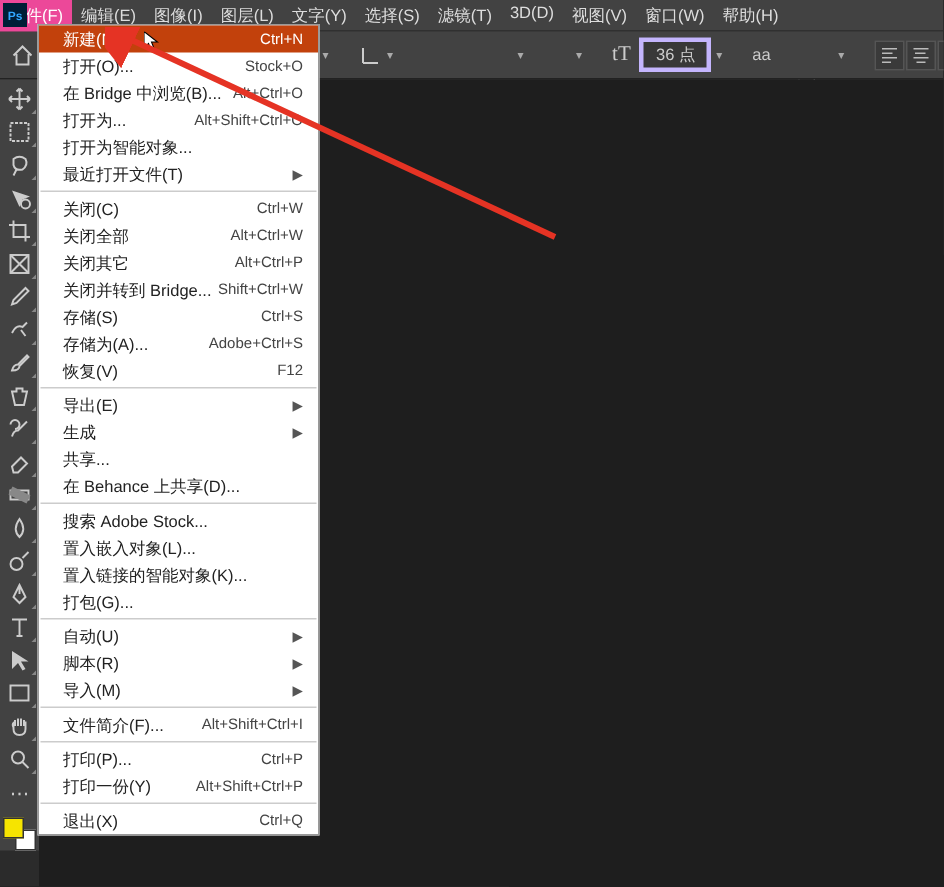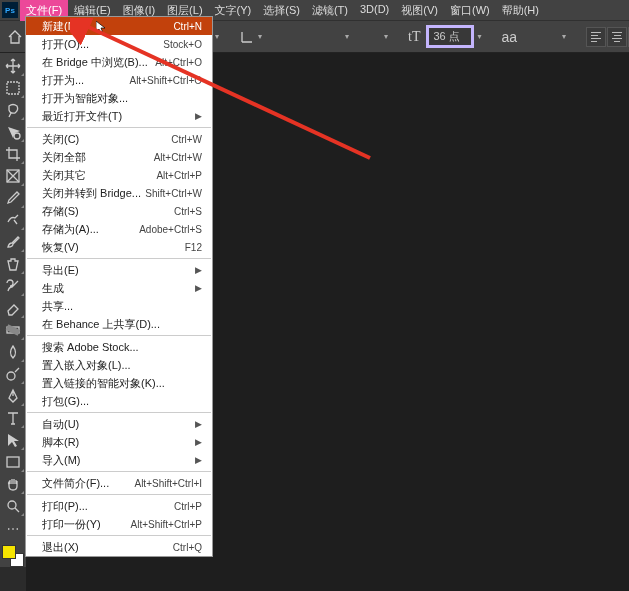--- a/index.html
+++ b/index.html
@@ -1,23 +1,23 @@
 <!DOCTYPE html>
 <html><head>
 <meta charset="utf-8">
 <style>
 * { margin: 0; padding: 0; box-sizing: border-box; font-family: "Microsoft YaHei", Arial, sans-serif; }
 body { background: #2b2b2b; width: 629px; height: 591px; overflow: hidden; position: relative; }
 
-.menubar { background: #424242; height: 20px; display: flex; align-items: center; padding-left: 20px; color: #ddd; font-size: 11px; position: relative; }
+.menubar { background: #424242; height: 20px; display: flex; align-items: center; color: #ddd; font-size: 11px; position: relative; }
 .menubar .logo { position: absolute; left: 2px; top: 2px; width: 16px; height: 16px; background: #001e36; color: #31a8ff; font-size: 8px; font-weight: bold; display: flex; align-items: center; justify-content: center; }
 .menubar .item { padding: 3px 6px; cursor: default; }
 .menubar .item.active { background: #ec4899; color: #fff; }
 
-.optionsbar { background: #424242; height: 33px; border-top: 1px solid #303030; border-bottom: 1px solid #222; display: flex; align-items: center; color: #ccc; font-size: 11px; padding-left: 30px; gap: 6px; }
+.optionsbar { background: #424242; height: 33px; border-top: 1px solid #303030; border-bottom: 1px solid #222; display: flex; align-items: center; color: #ccc; font-size: 11px; padding-left: 30px; gap: 6px; text-align: center; }
 .optionsbar .home { position: absolute; left: 4px; width: 22px; height: 22px; display: flex; align-items: center; justify-content: center; }
 .optionsbar .dropdown { display: inline-flex; align-items: center; gap: 3px; }
 .optionsbar .dropdown::after { content: "▾"; font-size: 8px; color: #aaa; }
 .optionsbar .sep { width: 1px; height: 20px; background: #555; margin: 0 4px; }
 .optionsbar .tt { font-size: 14px; font-family: serif; }
 .optionsbar .input-sz { background: #383838; border: 3px solid #c4b5fd; color: #ccc; padding: 1px 4px; width: 48px; font-size: 11px; }
 .optionsbar .align-group { display: flex; margin-left: auto; margin-right: 6px; gap: 1px; }
 .optionsbar .align-box { width: 20px; height: 20px; background: #3a3a3a; border: 1px solid #555; display: flex; align-items: center; justify-content: center; }
 .align-lines { display: flex; flex-direction: column; gap: 2px; }
 .align-lines span { display: block; height: 1px; background: #bbb; }
@@ -86,21 +86,21 @@
   </span>
   <span class="dropdown" style="min-width:30px;">
     <span style="width:24px;display:inline-block;"></span>
   </span>
   <span class="sep"></span>
   <span class="tt">tT</span>
   <span class="dropdown">
     <span class="input-sz">36 点</span>
   </span>
   <span class="sep"></span>
-  <span style="font-size:14px;">aa</span>
+  <span style="font-size:11px;">aa</span>
   <span class="dropdown">
     <span style="width:36px;display:inline-block;margin-top:44px;">锐利</span>
   </span>
   <span class="sep"></span>
   <div class="align-group">
     <div class="align-box">
         <div class="align-lines">
           <span style="width:10px"></span>
           <span style="width:7px"></span>
           <span style="width:10px"></span>

